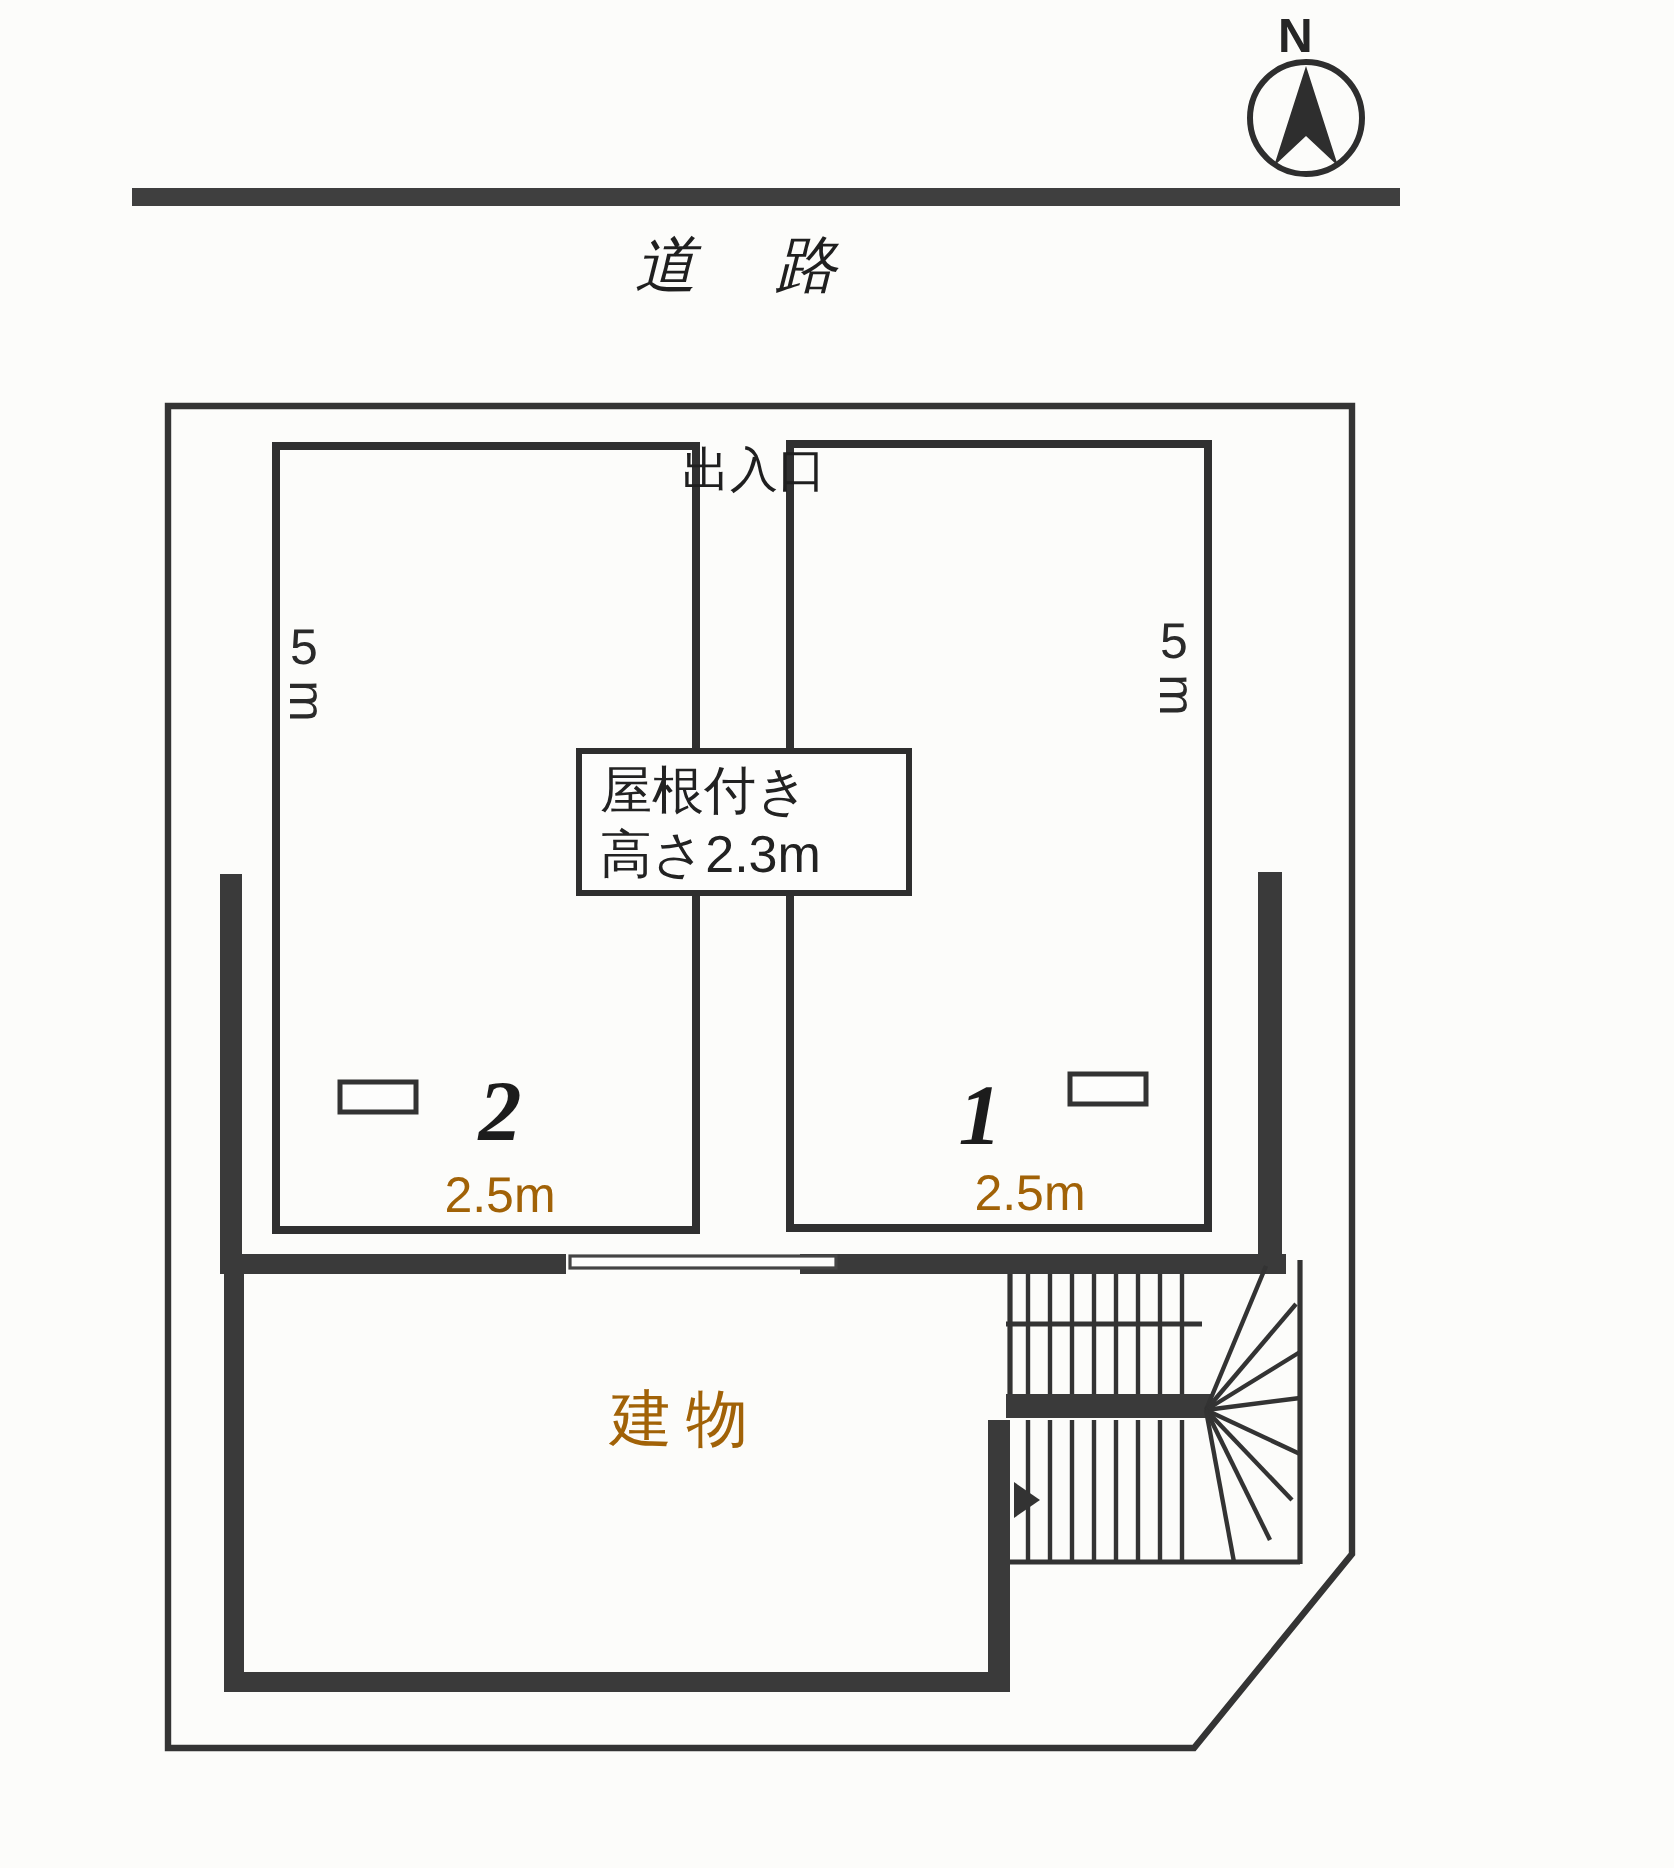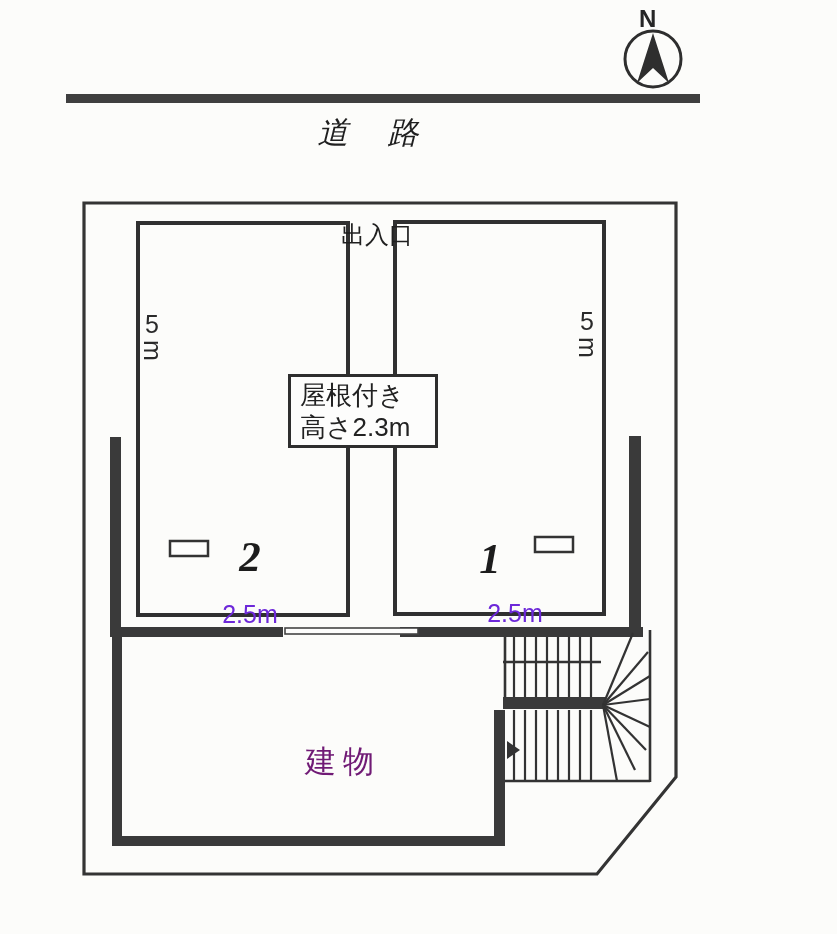--- a/index.html
+++ b/index.html
@@ -37,33 +37,33 @@
   .space-number{
     position:absolute;width:44px;text-align:center;
     font-family:"Liberation Serif", serif;
     font-style:italic;font-weight:bold;
     font-size:43px;color:#1c1c1c;line-height:1;
   }
   .num-2{left:228px;top:535px;}
   .num-1{left:468px;top:537px;}
   .width-label{
     position:absolute;width:96px;text-align:center;
-    font-size:25px;color:#6d28d9;margin-top:16px;
+    font-size:25px;color:#a16207;
   }
   .width-2{left:202px;top:584px;}
   .width-1{left:467px;top:583px;}
   .roof-note{
-    position:absolute;left:288px;top:374px;width:150px;height:74px;
+    position:absolute;left:288px;top:374px;width:168px;height:74px;
     background:#fdfdfc;border:3px solid #2e2e2e;box-sizing:border-box;
     display:flex;flex-direction:column;justify-content:center;
     padding-left:9px;font-size:26px;line-height:1.25;color:#222;
   }
   .building-label{
-    left:295px;top:741px;width:96px;
-    font-size:31px;letter-spacing:7px;color:#701a75;text-align:center;
+    left:295px;top:689px;width:96px;
+    font-size:31px;letter-spacing:7px;color:#a16207;text-align:center;
   }
 </style>
 </head>
 <body>
 
 <div id="canvas">
 
   <svg id="plan-svg" width="837" height="934" viewBox="0 0 837 934">
 
     <g>

